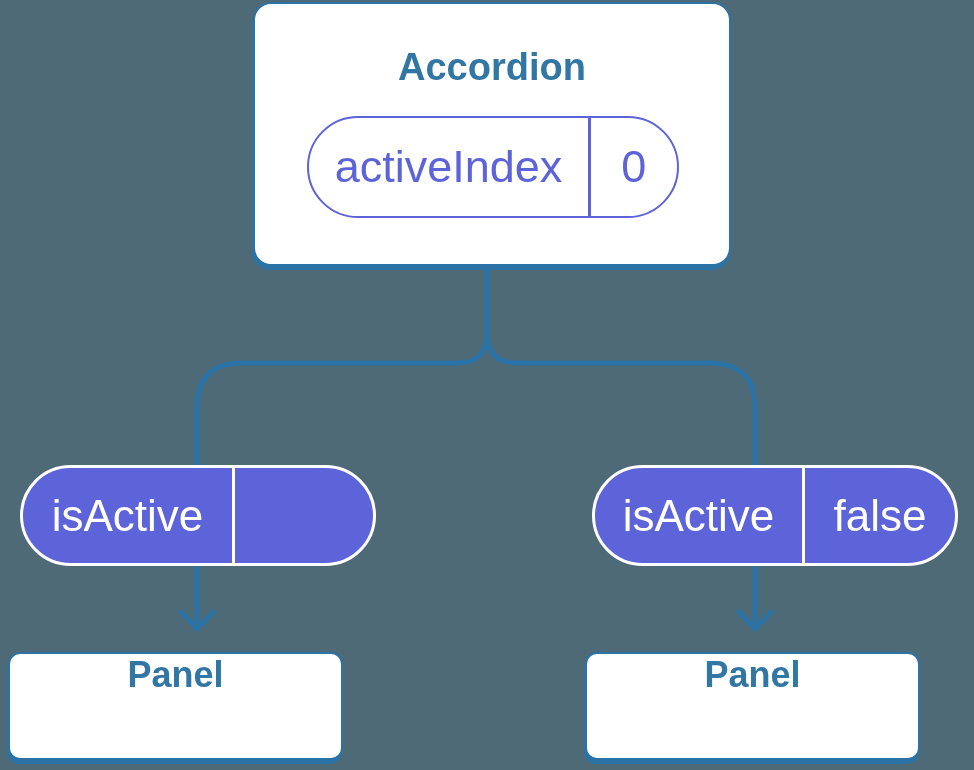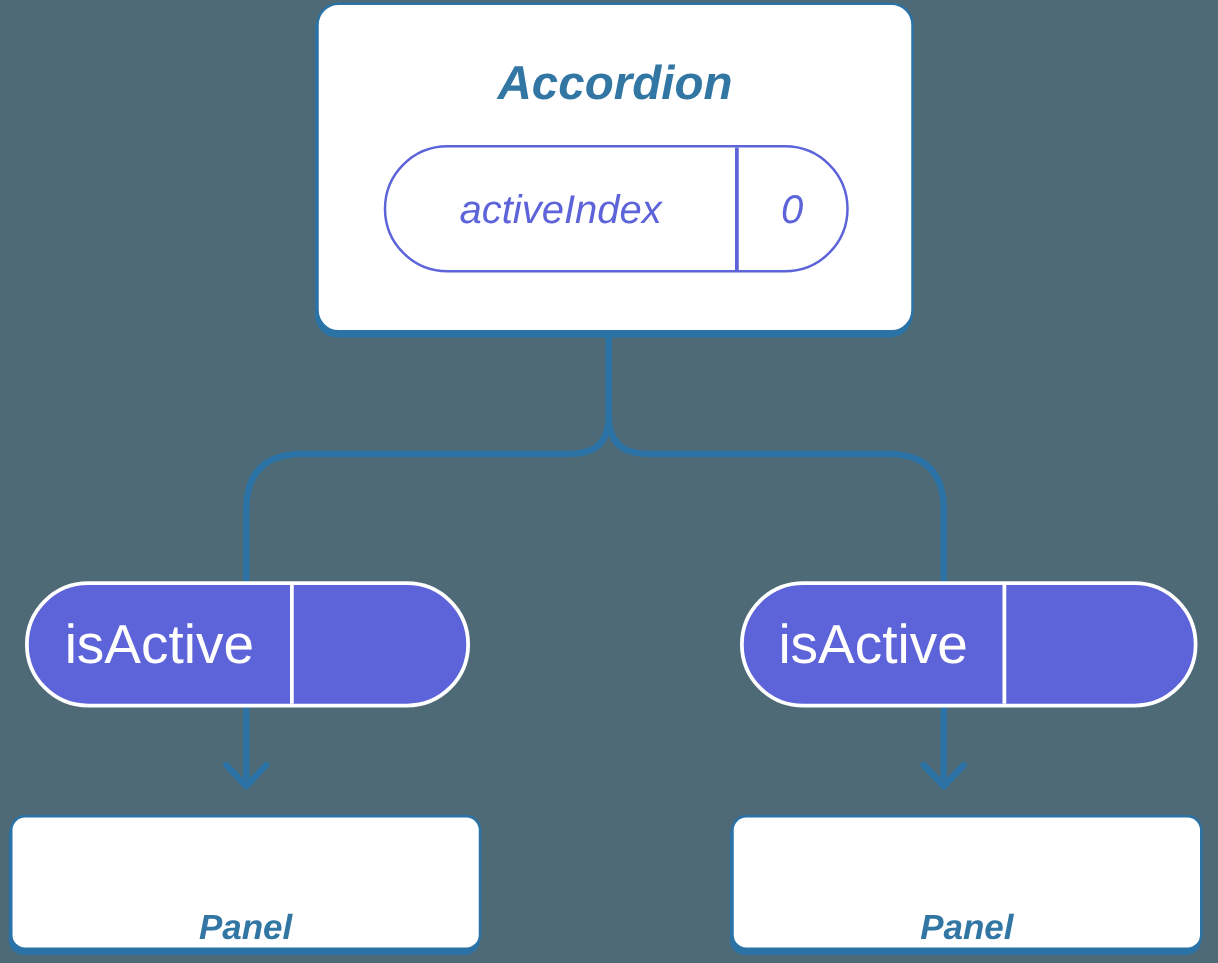--- a/index.html
+++ b/index.html
@@ -39,21 +39,20 @@
     stroke-width: 5;
     stroke-linecap: round;
     stroke-linejoin: round;
   }
 
   .node-card {
     position: absolute;
     background: var(--card);
     border: 2px solid var(--line);
     box-shadow: -1px 4px 0 0 var(--line);
-    font-style: italic;
   }
   .root-card {
     left: 253px; top: 2px;
     width: 478px; height: 264px;
     border-radius: 18px;
   }
   .root-title {
     position: absolute;
     left: 0; top: 42px; width: 100%;
     text-align: center;
@@ -65,21 +64,21 @@
   .prop-pill {
     position: absolute;
     left: 52px; top: 112px;
     width: 372px; height: 102px;
     border: 2.5px solid var(--purple);
     border-radius: 999px;
     background: var(--card);
     display: flex;
     align-items: stretch;
     color: var(--purple);
-    font-size: 32px;
+    font-size: 45px;
   }
   .prop-pill .cell-name {
     flex: 0 0 279px;
     display: flex; align-items: center; justify-content: center;
   }
   .prop-pill .divider {
     flex: 0 0 2.5px;
     background: var(--purple);
   }
   .prop-pill .cell-value {
@@ -110,24 +109,24 @@
     flex: 0 0 3px;
     background: var(--on-purple);
   }
   .state-pill .cell-value {
     flex: 1;
     display: flex; align-items: center; justify-content: center;
   }
 
   .panel-card {
     top: 652px;
-    width: 377px; height: 108px;
+    width: 335px; height: 108px;
     border-radius: 12px;
-    display: flex; align-items: flex-end; justify-content: center;
-    font-size: 28px;
+    display: flex; align-items: flex-start; justify-content: center;
+    font-size: 36px;
     font-weight: 600;
     color: var(--ink);
   }
   .panel-left  { left: 8px; }
   .panel-right { left: 585px; }
 </style>
 </head>
 <body>
 
 <div class="canvas">
@@ -149,20 +148,21 @@
   </div>
 
   <div class="state-pill state-pill-left">
     <span class="cell-name">isActive</span>
     <span class="divider"></span>
   </div>
 
   <div class="state-pill state-pill-right">
     <span class="cell-name">isActive</span>
     <span class="divider"></span>
+    <span class="cell-value">false</span>
   </div>
 
   <div class="node-card panel-card panel-left">
     <span>Panel</span>
   </div>
 
   <div class="node-card panel-card panel-right">
     <span>Panel</span>
   </div>
 

